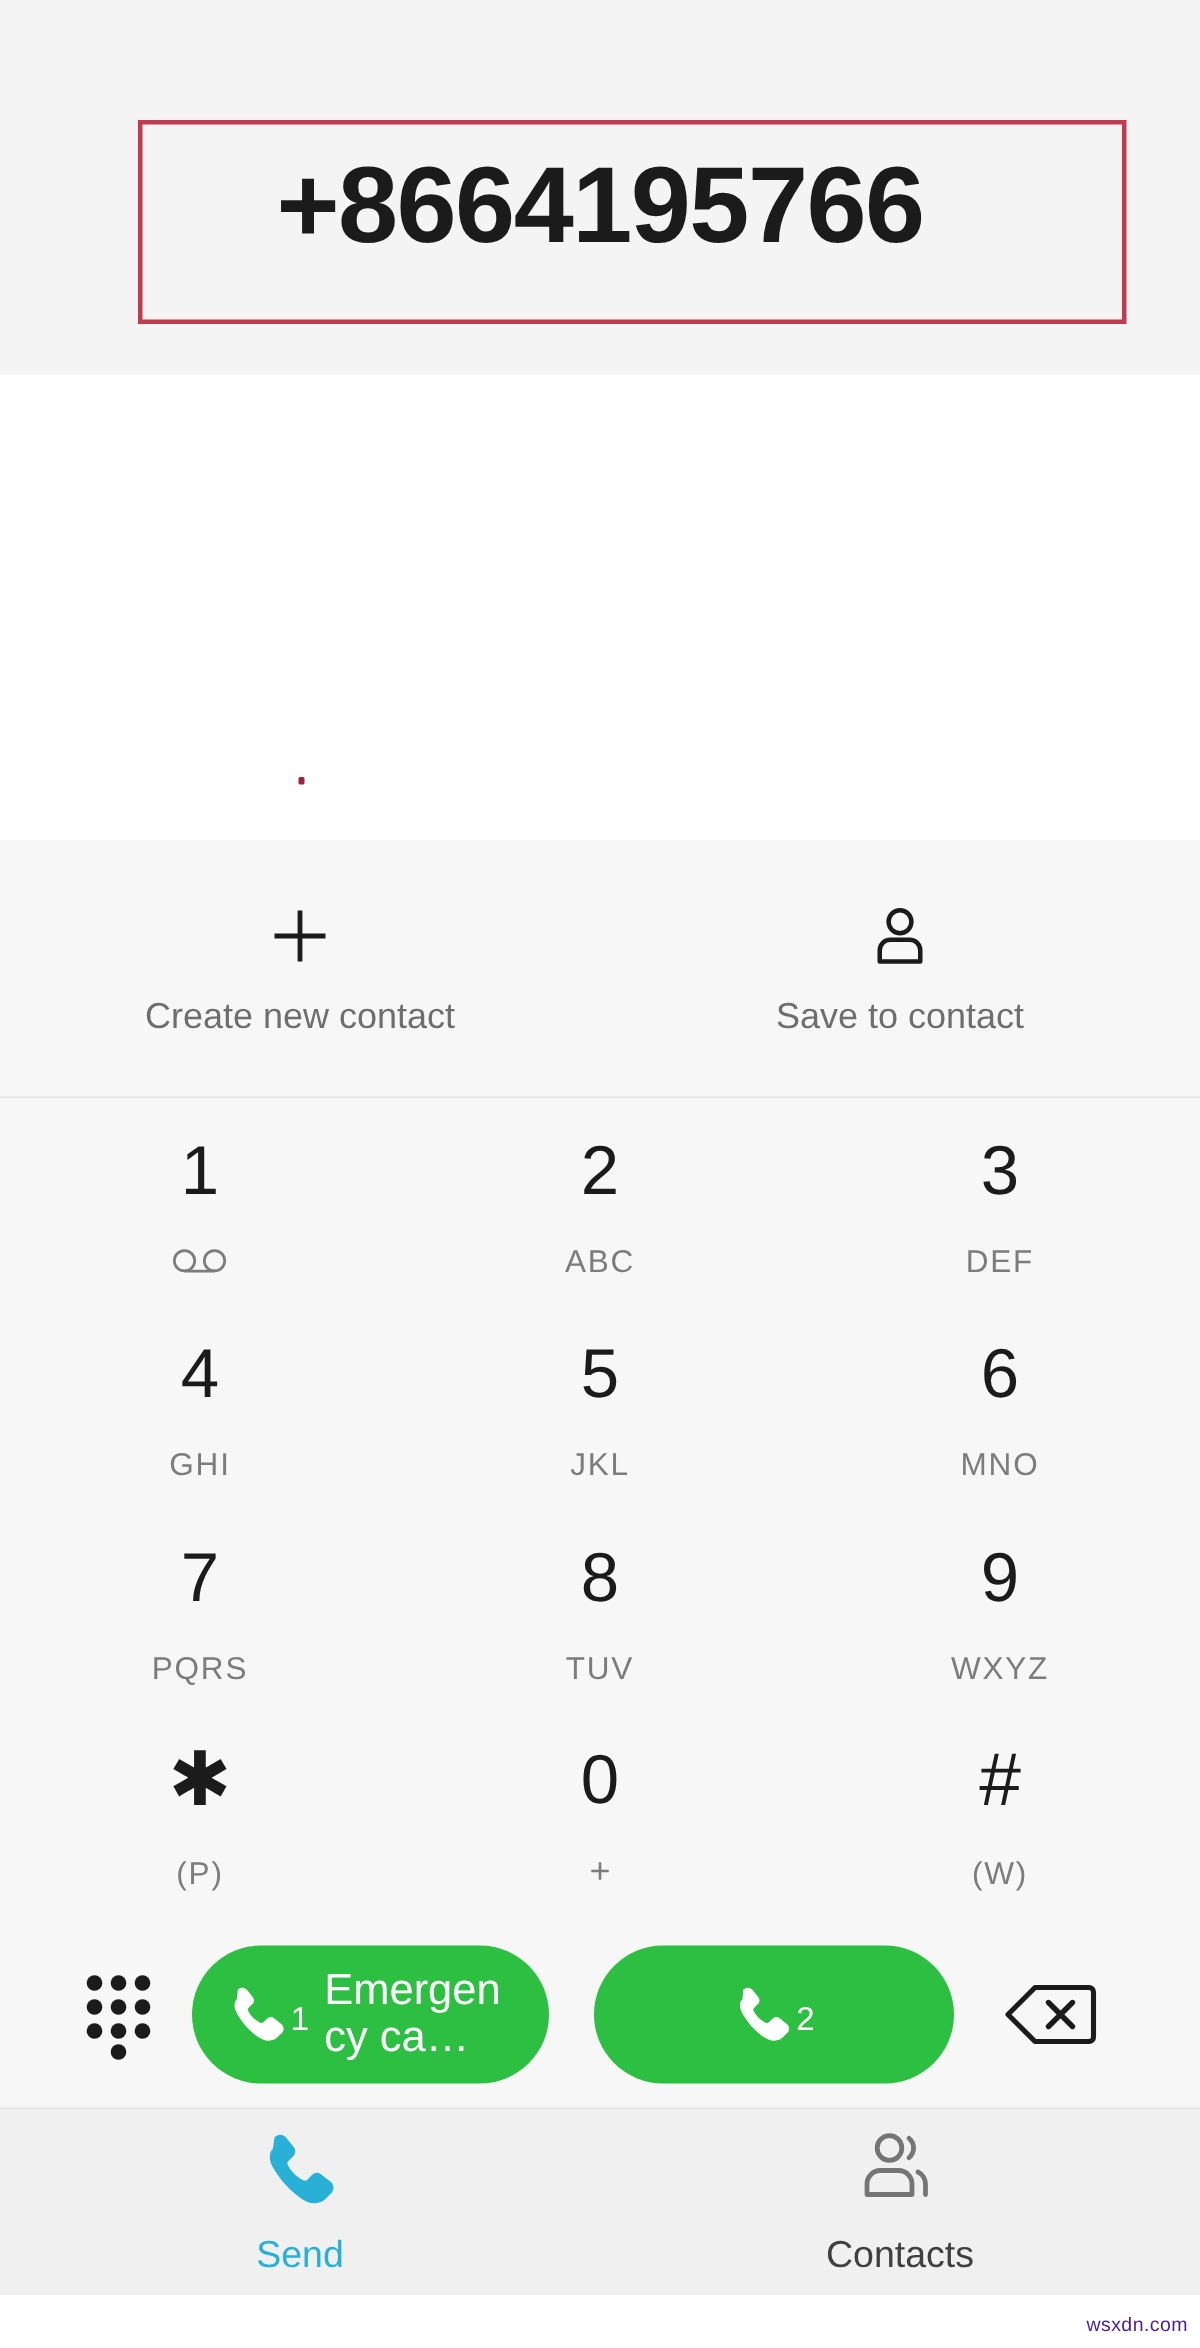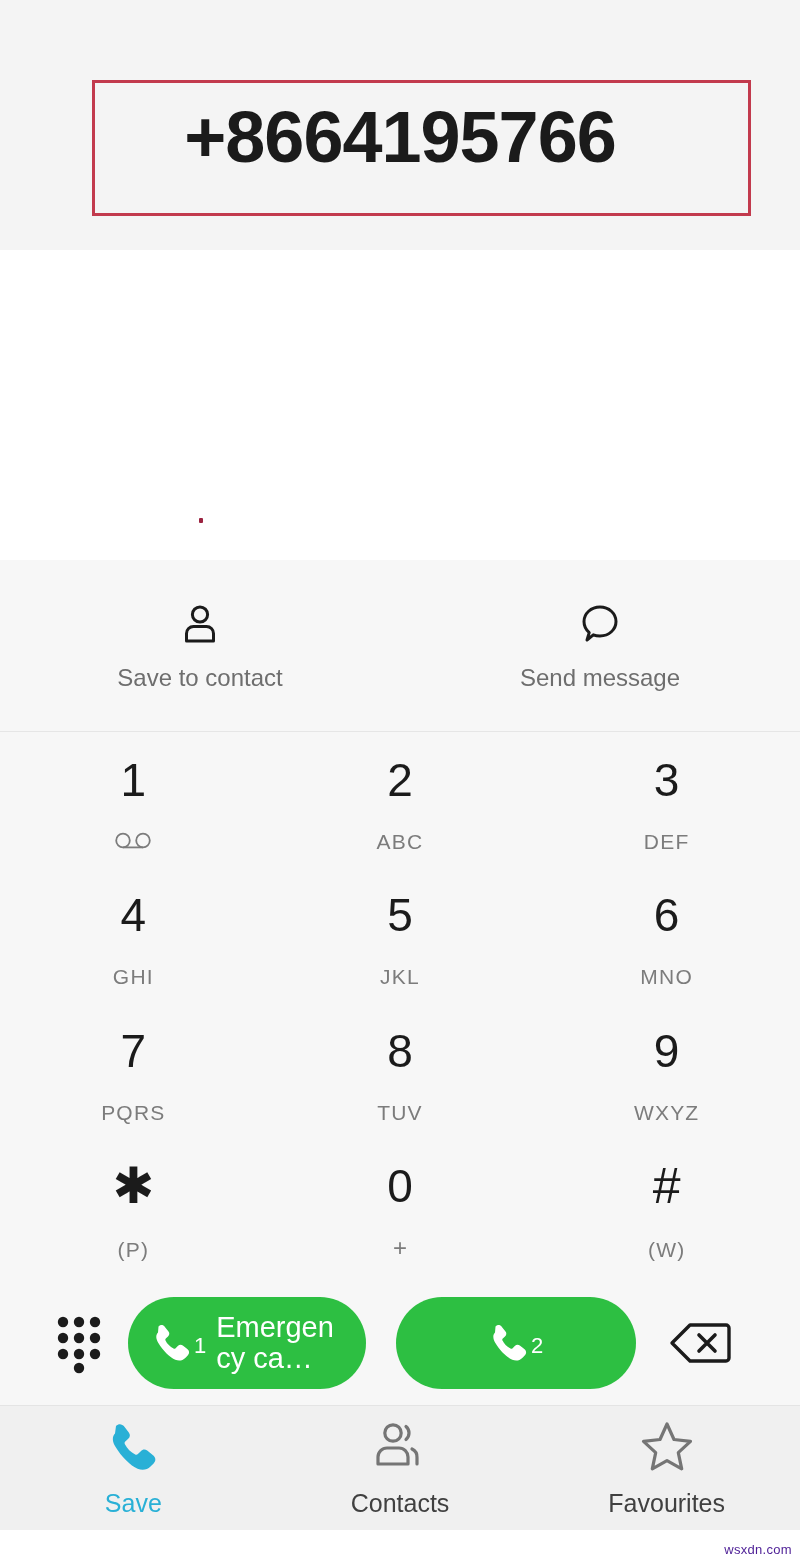--- a/index.html
+++ b/index.html
@@ -201,39 +201,39 @@
     <div class="number-value">+8664195766</div>
     <div class="annotation-box"></div>
   </div>
 
   <div class="blank-region">
     <div class="stray-dot"></div>
   </div>
 
   <div class="action-strip">
 
+    <div class="action-item">
+      <span class="action-icon">
+        <svg width="48" height="48" viewBox="0 0 48 48">
+          <path d="M24 7 V41 M7 24 H41" stroke="#1b1b1b" stroke-width="3.2" stroke-linecap="butt" fill="none"></path>
+        </svg>
+      </span>
+      <span class="action-label">Create new contact</span>
+    </div>
 
     <div class="action-item">
       <span class="action-icon">
         <svg width="48" height="48" viewBox="0 0 48 48">
           <circle cx="24" cy="14.5" r="7.6" fill="none" stroke="#1b1b1b" stroke-width="3"></circle>
           <path d="M10.5 41 v-7.5 a7 7 0 0 1 7-7 h13 a7 7 0 0 1 7 7 V41 Z" fill="none" stroke="#1b1b1b" stroke-width="3" stroke-linejoin="round"></path>
         </svg>
       </span>
       <span class="action-label">Save to contact</span>
     </div>
 
-    <div class="action-item">
-      <span class="action-icon">
-        <svg width="48" height="48" viewBox="0 0 48 48">
-          <path d="M24 7 C33 7 40 13.5 40 21.5 C40 29.5 33 36 24 36 C21.6 36 19.3 35.6 17.3 34.8 L11 40 L13.2 32.6 C10 29.8 8 25.9 8 21.5 C8 13.5 15 7 24 7 Z" fill="none" stroke="#1b1b1b" stroke-width="3" stroke-linejoin="round"></path>
-        </svg>
-      </span>
-      <span class="action-label">Send message</span>
-    </div>
   </div>
 
   <div class="dialpad">
 
     <div class="key">
       <span class="key-digit">1</span>
       <span class="key-sub">
         <svg width="44" height="22" viewBox="0 0 44 22">
           <circle cx="12" cy="9.5" r="6.8" fill="none" stroke="#7c7c7c" stroke-width="1.8"></circle>
           <circle cx="32" cy="9.5" r="6.8" fill="none" stroke="#7c7c7c" stroke-width="1.8"></circle>
@@ -345,39 +345,31 @@
   </div>
 
   <div class="bottom-nav">
 
     <div class="nav-item active">
       <span>
         <svg width="52" height="52" viewBox="0 0 52 52">
           <path d="M9 7 c2.8-2.8 6.2-2 8.2 0.6 l4.6 5.8 c1.7 2.2 1.3 4.6-0.6 6.4 l-2.9 2.8 c-0.8 0.8-0.9 1.7-0.4 2.7 2.1 4.3 6 8.1 10.3 10.2 1 0.5 1.9 0.4 2.7-0.4 l2.9-2.9 c1.8-1.9 4.2-2.3 6.4-0.6 l5.8 4.6 c2.6 2 3.4 5.4 0.6 8.2 l-3.1 3.1 c-3.4 3.4-8 4.2-12.9 2.3 C 23.5 46.5 14.5 38 8.3 27.5 5.4 22.6 4.8 17.7 8 14.4 Z" fill="#29b0d6"></path>
         </svg>
       </span>
-      <span class="nav-label">Save</span>
+      <span class="nav-label">Send</span>
     </div>
 
     <div class="nav-item">
       <span>
         <svg width="56" height="52" viewBox="0 0 56 52">
           <circle cx="21" cy="14" r="8.2" fill="none" stroke="#757575" stroke-width="3.2"></circle>
           <path d="M6 45 v-7 a9 9 0 0 1 9 -9 h12 a9 9 0 0 1 9 9 v7 Z" fill="none" stroke="#757575" stroke-width="3.2" stroke-linejoin="round"></path>
           <path d="M34 7.5 a8.5 8.5 0 0 1 0 13" fill="none" stroke="#757575" stroke-width="3.2" stroke-linecap="round"></path>
           <path d="M40 30 a9 9 0 0 1 5 8.5 V45" fill="none" stroke="#757575" stroke-width="3.2" stroke-linecap="round"></path>
         </svg>
       </span>
       <span class="nav-label">Contacts</span>
     </div>
 
-    <div class="nav-item">
-      <span>
-        <svg width="54" height="52" viewBox="0 0 54 52">
-          <path d="M27 5 L34 20.5 L50.5 22.3 L38.3 33.6 L41.7 49.8 L27 41.6 L12.3 49.8 L15.7 33.6 L3.5 22.3 L20 20.5 Z" fill="none" stroke="#757575" stroke-width="3.2" stroke-linejoin="round"></path>
-        </svg>
-      </span>
-      <span class="nav-label">Favourites</span>
-    </div>
   </div>
 
   <div class="watermark">wsxdn.com</div>
 </div>
 
 </body></html>

